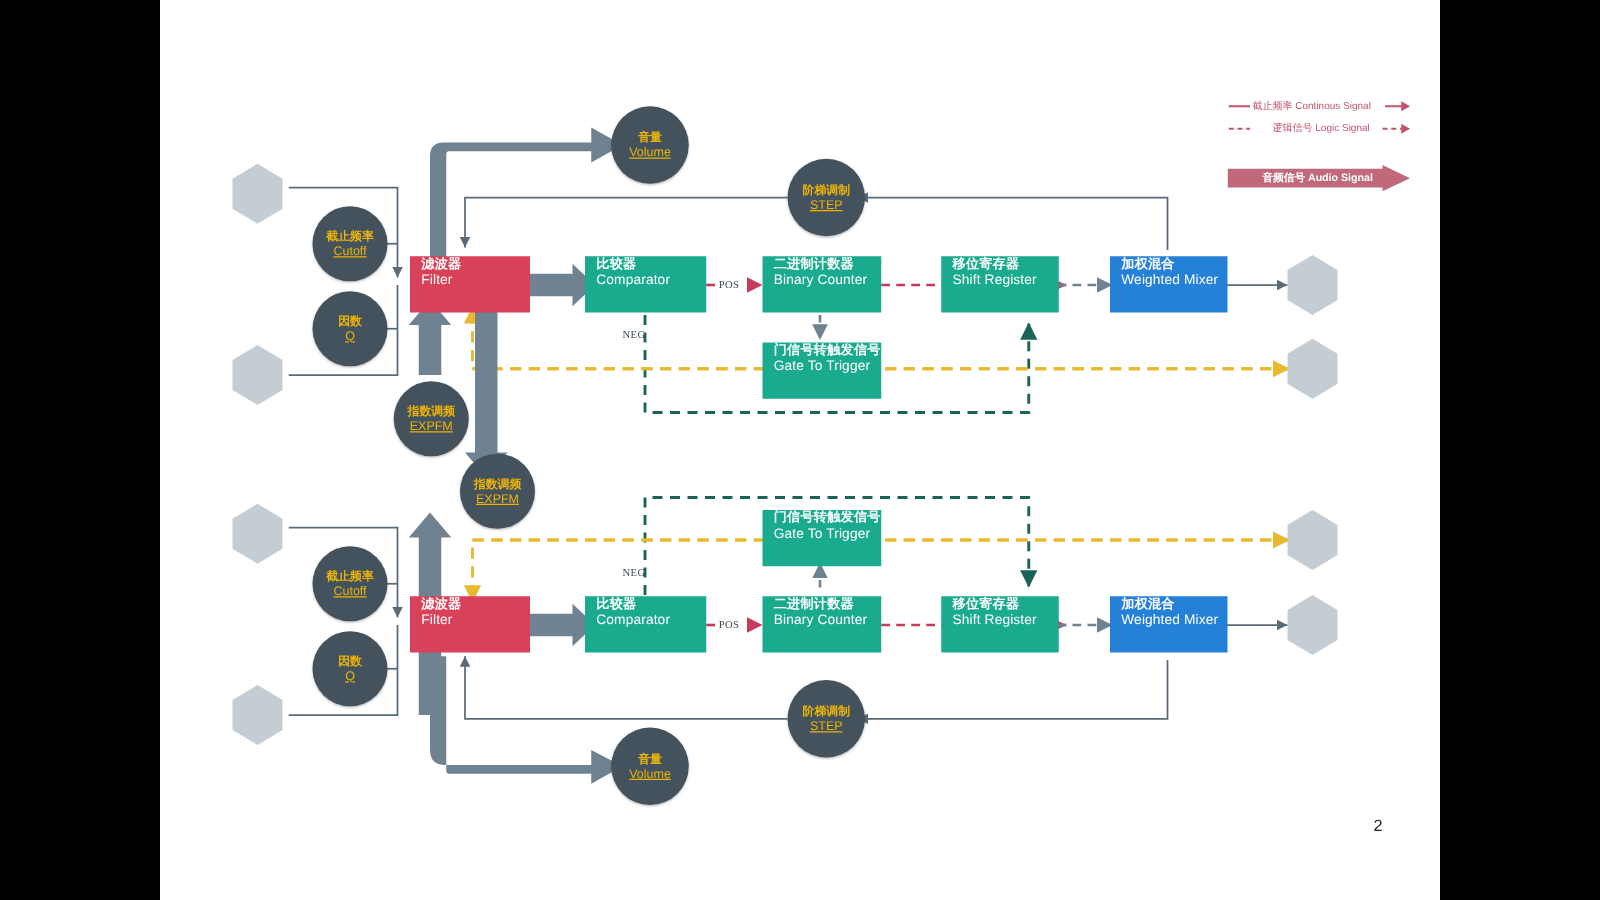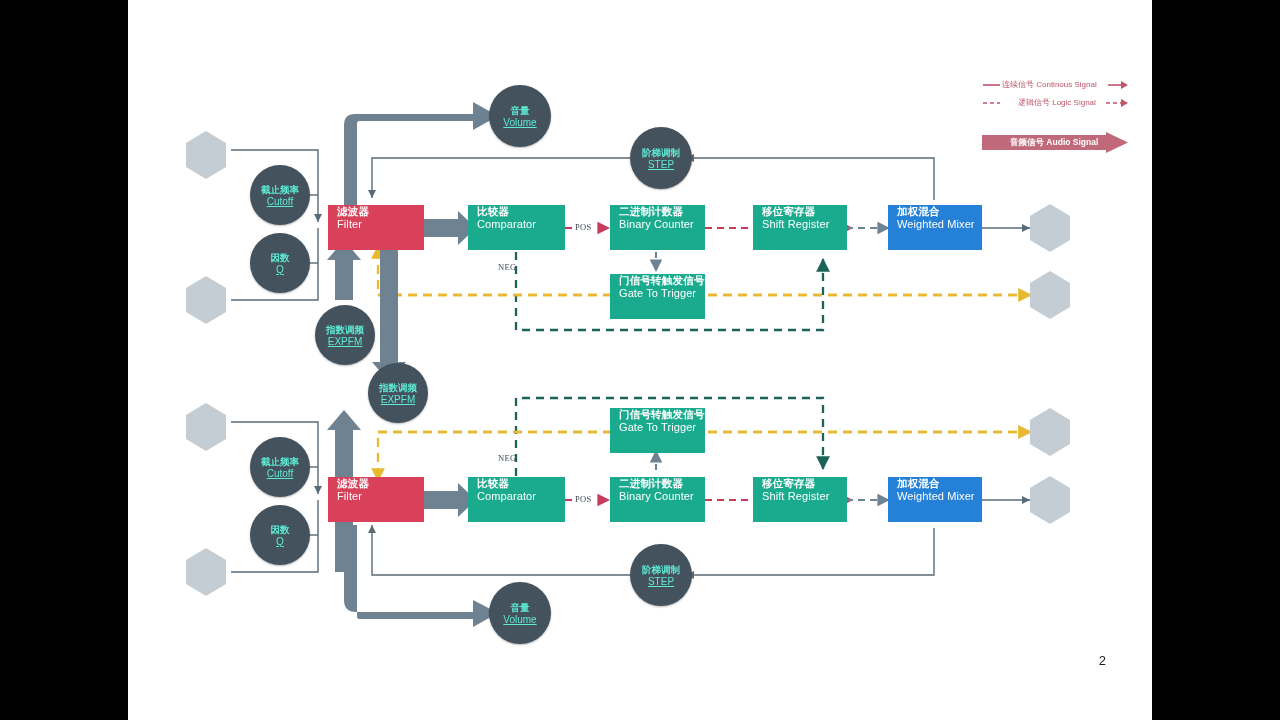--- a/index.html
+++ b/index.html
@@ -3,21 +3,21 @@
 <meta charset="utf-8">
 <style>
   html,body{margin:0;padding:0;background:#000;}
   body{width:1280px;height:720px;overflow:hidden;font-family:"Liberation Sans","DejaVu Sans",sans-serif;}
   #stage{position:relative;width:1280px;height:720px;background:#000;}
   #canvas{position:absolute;left:128px;top:0;width:1024px;height:720px;background:#ffffff;}
   svg.layer{position:absolute;left:0;top:0;width:1024px;height:720px;}
   .node{position:absolute;box-sizing:border-box;color:#fff;display:flex;flex-direction:column;justify-content:flex-start;padding-left:9px;}
   .node .cn{font-size:10.5px;font-weight:bold;line-height:13px;letter-spacing:.2px;}
   .node .en{font-size:11px;line-height:12px;letter-spacing:.1px;}
-  .circ{position:absolute;border-radius:50%;background:#44525e;color:#5eead4;display:flex;flex-direction:column;align-items:center;justify-content:center;text-align:center;box-shadow:0 1px 2px rgba(0,0,0,.28);}
+  .circ{position:absolute;border-radius:50%;background:#44525e;color:#eab308;display:flex;flex-direction:column;align-items:center;justify-content:center;text-align:center;box-shadow:0 1px 2px rgba(0,0,0,.28);}
   .circ .cn{font-size:9.5px;font-weight:bold;line-height:12px;}
   .circ .en{font-size:10px;line-height:11px;text-decoration:underline;}
   .hexw{position:absolute;width:44px;height:50px;}
   .edge-label{position:absolute;font-size:8.5px;color:#3d4a55;letter-spacing:.3px;font-family:Liberation Serif, serif;}
   .legend{position:absolute;right:20px;top:78px;width:150px;}
   .lg-row{display:flex;align-items:center;height:14px;margin-bottom:4px;}
   .lg-txt{font-size:8px;color:#c0556a;white-space:nowrap;}
   .lg-audio{position:relative;height:21px;width:146px;margin-top:22px;}
   .lg-audio .ltxt{position:absolute;left:28px;top:5px;font-size:8.5px;color:#fff;font-weight:bold;white-space:nowrap;}
   .pagenum{position:absolute;right:46px;bottom:52px;font-size:13px;color:#222;}
@@ -261,21 +261,21 @@
     <div class="edge-label" style="left:447px;top:494px;">POS</div>
     <div class="edge-label" style="left:370px;top:453px;">NEG</div>
 
     <div class="legend">
       <div class="lg-row">
         <svg width="146" height="12" viewBox="0 0 146 12">
           <line x1="1" y1="6" x2="18" y2="6" stroke="#c0556a" stroke-width="1.6"></line>
           <line x1="126" y1="6" x2="140" y2="6" stroke="#c0556a" stroke-width="1.6"></line>
           <path d="M139,2 L146,6 L139,10 z" fill="#c0556a"></path>
         </svg>
-        <span class="lg-txt" style="position:absolute;left:20px;top:1px;">连续信号 Continous Signal</span>
+        <span class="lg-txt" style="position:absolute;left:20px;top:1px;">截止频率 Continous Signal</span>
       </div>
       <div class="lg-row">
         <svg width="146" height="12" viewBox="0 0 146 12">
           <line x1="1" y1="6" x2="18" y2="6" stroke="#c0556a" stroke-width="1.6" stroke-dasharray="4,3"></line>
           <line x1="124" y1="6" x2="140" y2="6" stroke="#c0556a" stroke-width="1.6" stroke-dasharray="4,3"></line>
           <path d="M139,2 L146,6 L139,10 z" fill="#c0556a"></path>
         </svg>
         <span class="lg-txt" style="position:absolute;left:36px;top:19px;">逻辑信号 Logic Signal</span>
       </div>
       <div class="lg-audio">

